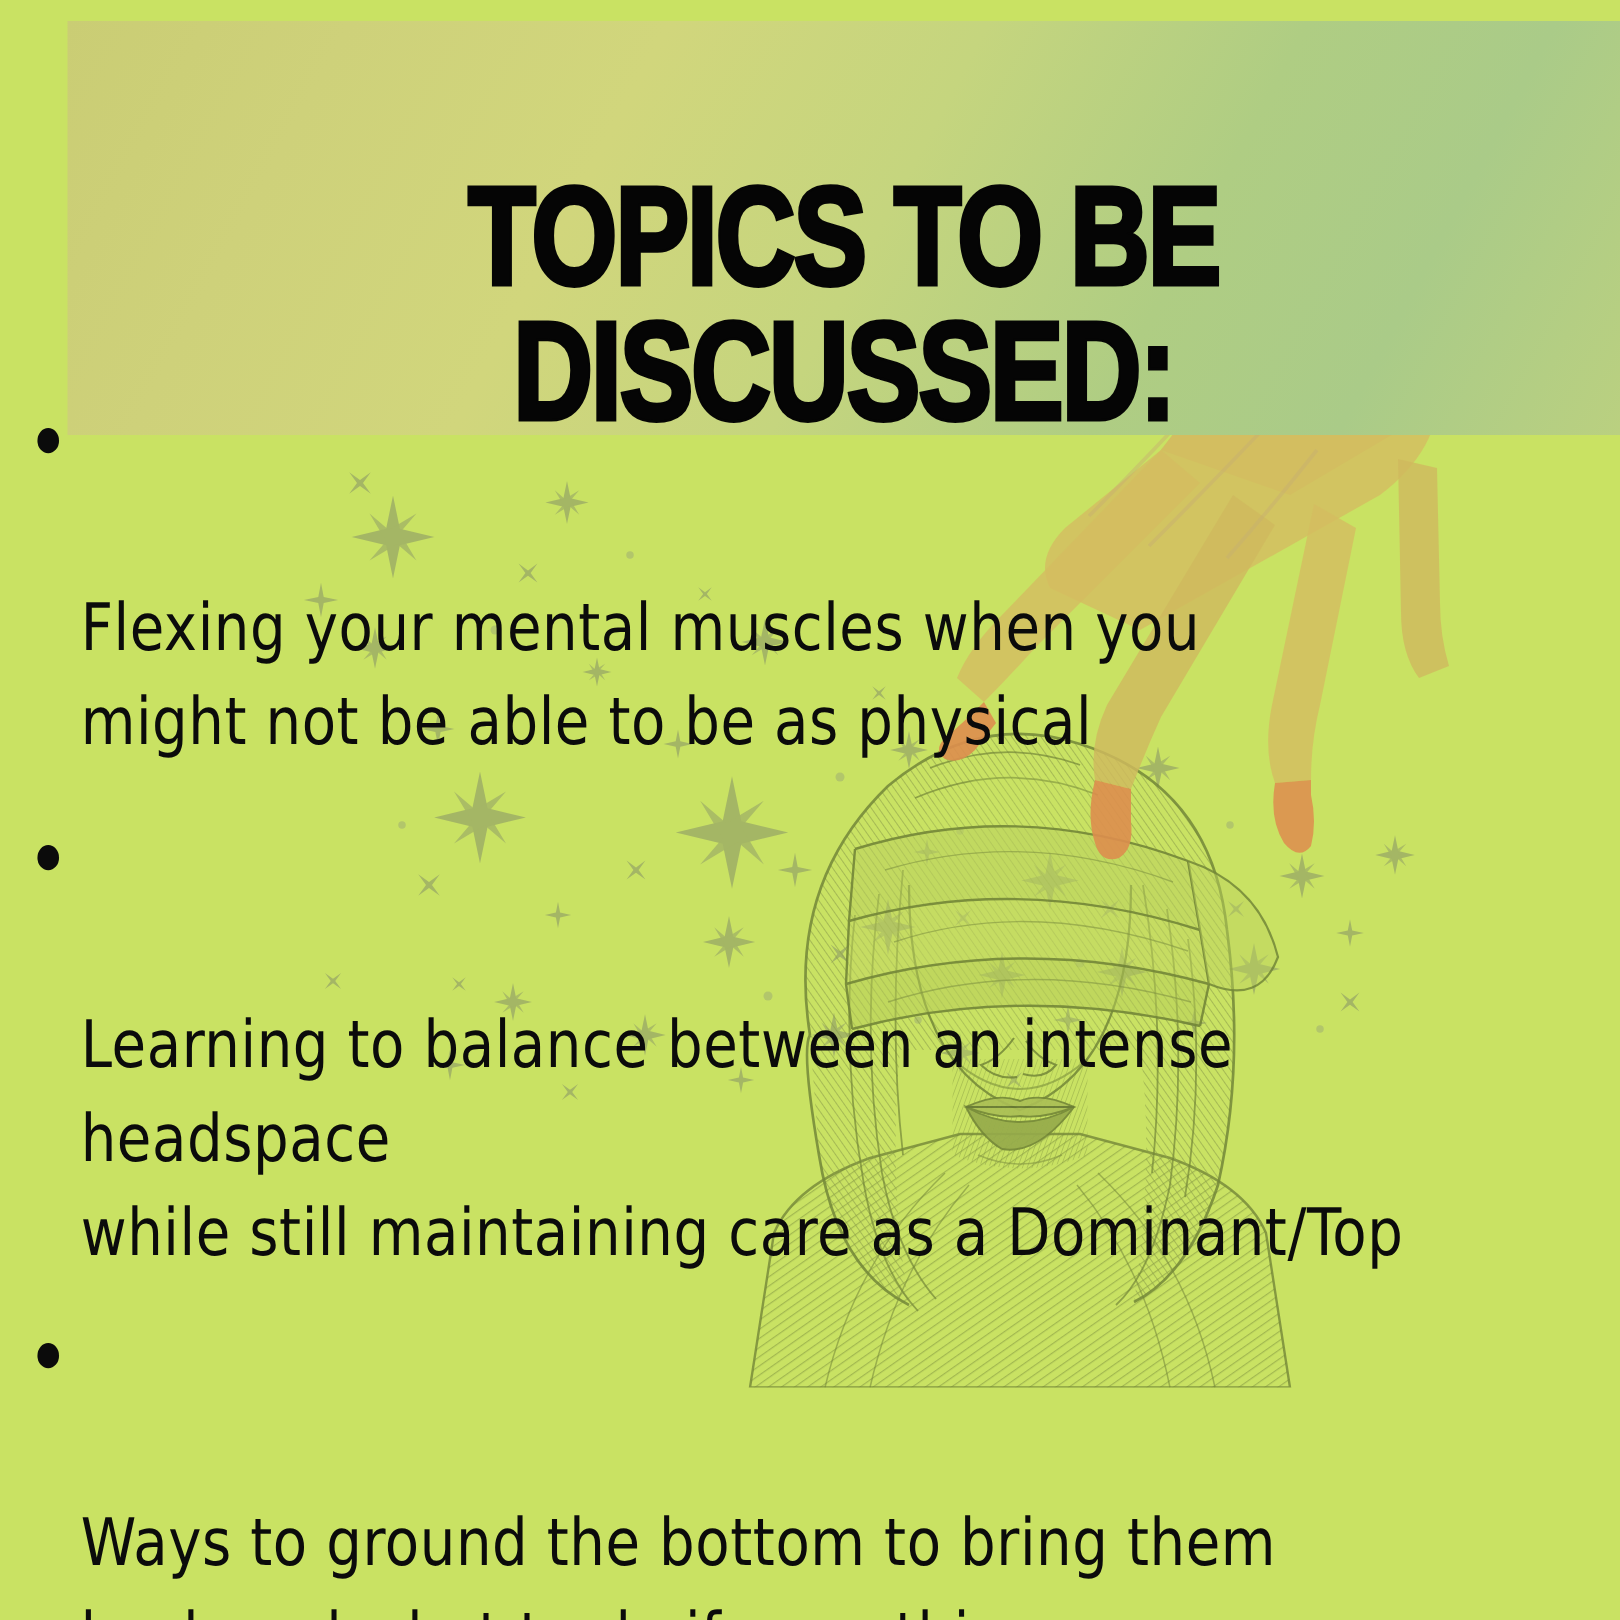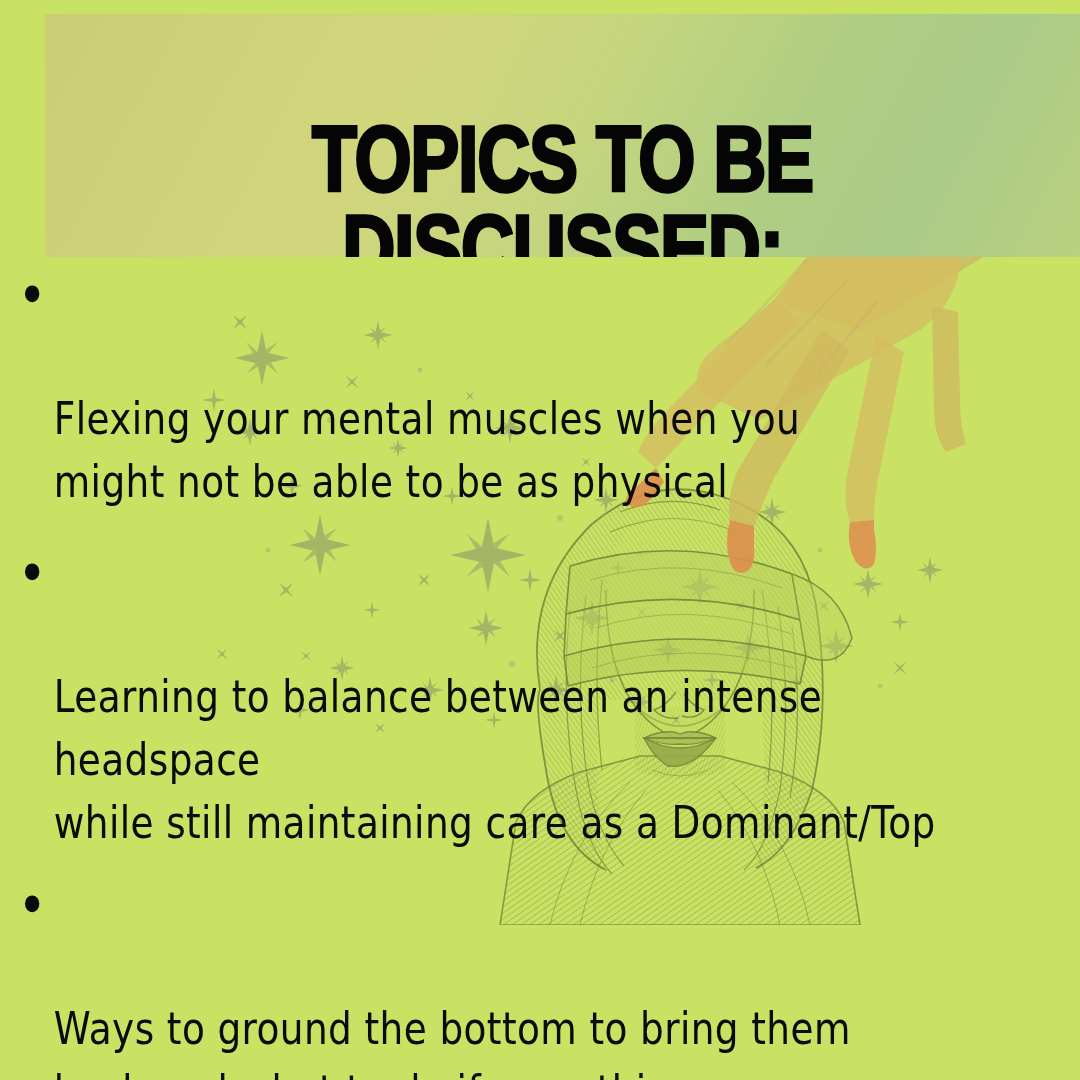--- a/index.html
+++ b/index.html
@@ -42,21 +42,21 @@
     left: 560px; top: 0px;
     width: 520px; height: 580px;
   }
 
   
   #title-banner {
     position: absolute;
     left: 45px;
     top: 14px;
     width: 1035px;
-    height: 243px;
+    height: 276px;
     background:
       linear-gradient(118deg,
         rgba(202,205,116,1) 0%,
         rgba(206,209,122,1) 16%,
         rgba(209,214,124,1) 34%,
         rgba(197,213,126,1) 52%,
         rgba(175,205,131,1) 70%,
         rgba(170,203,136,1) 84%,
         rgba(186,208,128,1) 100%);
     overflow: hidden;

